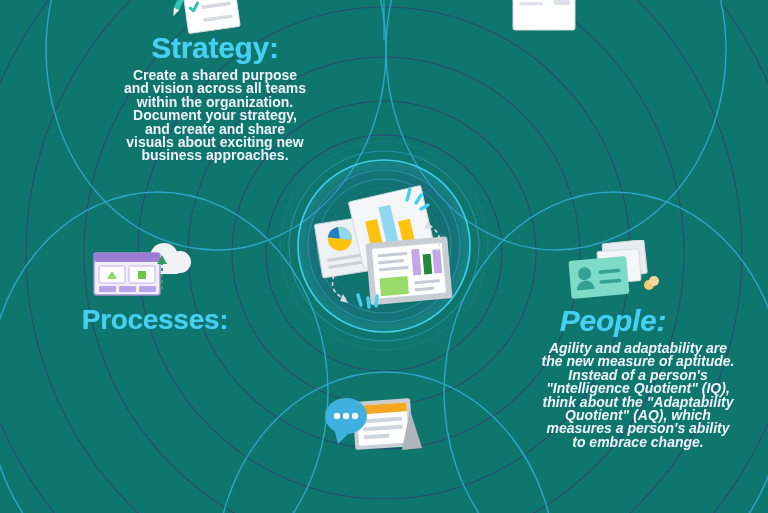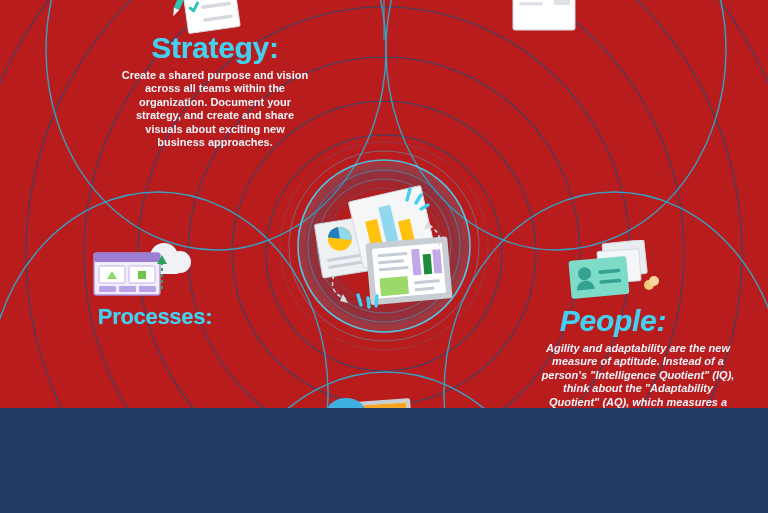--- a/index.html
+++ b/index.html
@@ -4,61 +4,61 @@
 <style>
   html,body{margin:0;padding:0;}
   body{
     width:768px;height:513px;
     background:#223a61;
     font-family:"Liberation Sans", sans-serif;
     overflow:hidden;
     position:relative;
   }
   #stage{
-    position:absolute;left:0;top:0;width:768px;height:408px;
-    background:#b91c1c;
+    position:absolute;left:0;top:0;width:768px;height:513px;
+    background:#0f766e;
     overflow:hidden;
   }
   #bg-svg{position:absolute;left:0;top:0;width:768px;height:513px;}
   .node{
     position:absolute;
     text-align:center;
     color:#ffffff;
   }
   .node-title{
     color:#45d0f2;
     font-weight:bold;
     letter-spacing:-0.3px;
     line-height:1;
     margin:0 0 6px 0;
     text-shadow:0 0 1px rgba(69,208,242,.5);
   }
   .node-body{
-    font-size:11px;
+    font-size:14px;
     line-height:13.4px;
     color:#eef4fb;
     margin:0 auto;
     font-weight:600;
   }
   .node-icon{
     position:absolute;
   }
   
   #node-strategy{left:92px;top:33px;width:246px;}
   #node-strategy .node-title{font-size:30px;}
   #node-strategy .node-body{width:190px;}
   #icon-strategy{left:170px;top:-14px;width:86px;height:52px;}
 
   #node-structure{left:432px;top:33px;width:246px;}
   #node-structure .node-title{font-size:30px;}
   #node-structure .node-body{width:182px;}
   #icon-structure{left:505px;top:-22px;width:78px;height:56px;}
 
   #node-processes{left:32px;top:306px;width:246px;}
-  #node-processes .node-title{font-size:22px;}
+  #node-processes .node-title{font-size:28px;}
   #node-processes .node-body{width:196px;}
   #icon-processes{left:90px;top:235px;width:104px;height:66px;}
 
   #node-people{left:490px;top:306px;width:246px;font-style:italic;}
   #node-people .node-title{font-size:30px;}
   #node-people .node-body{width:200px;margin-left:48px;}
   #icon-people{left:560px;top:240px;width:104px;height:64px;}
 
   #node-technology{left:262px;top:462px;width:246px;}
   #node-technology .node-title{font-size:30px;}

